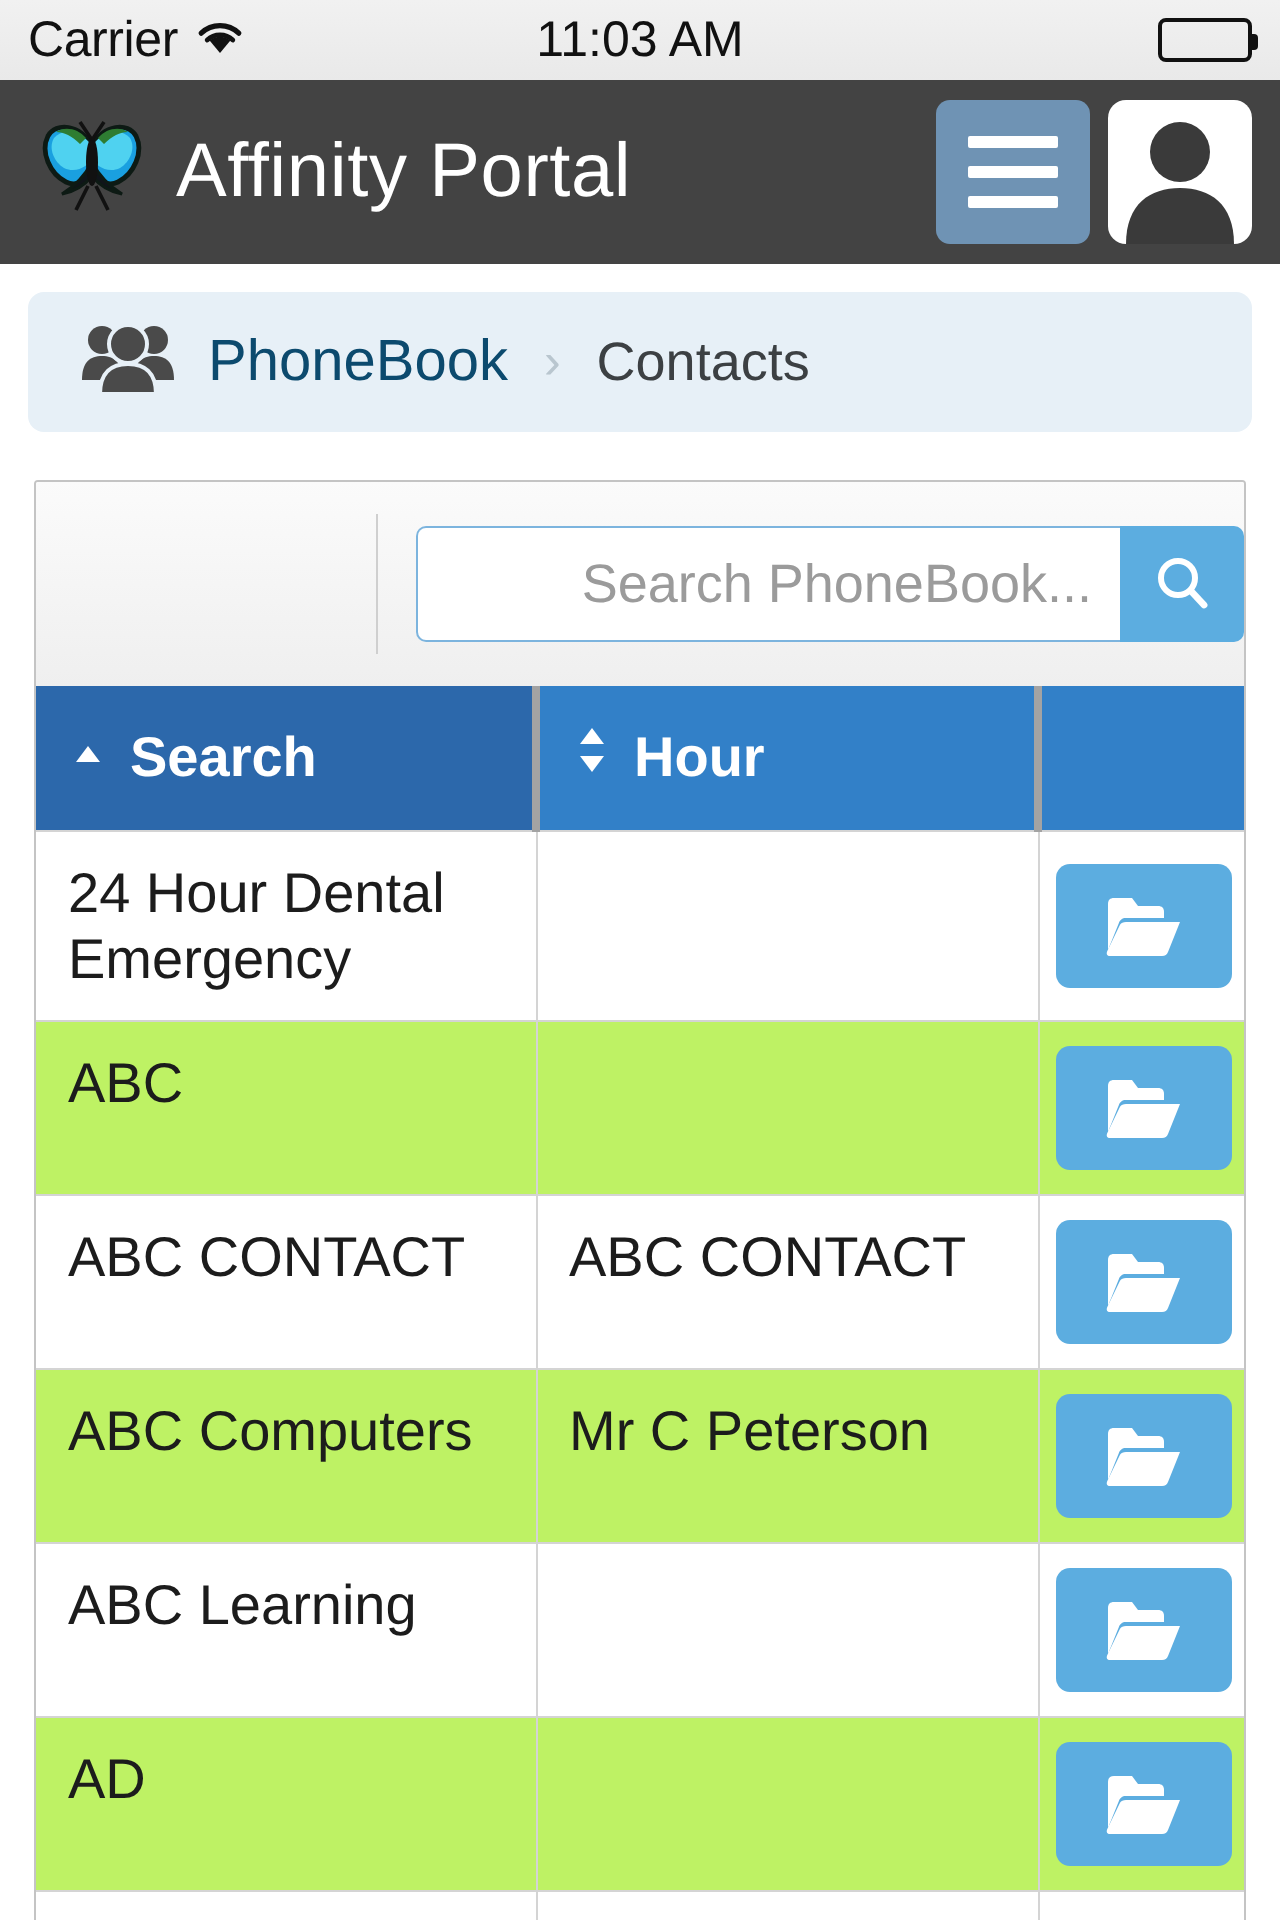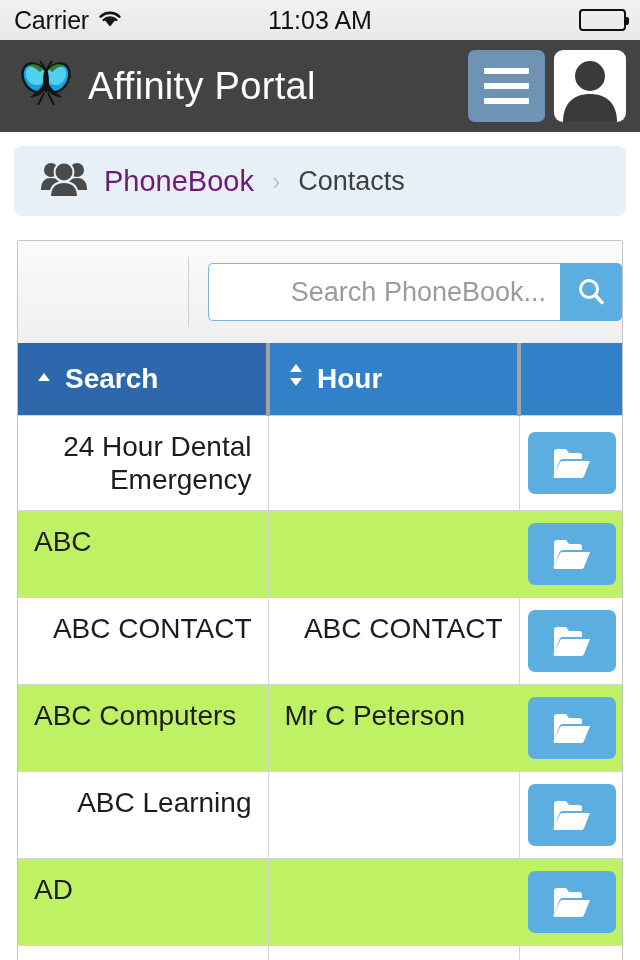--- a/index.html
+++ b/index.html
@@ -137,21 +137,21 @@
   .breadcrumb {
     background: #e7f0f7;
     border-radius: 8px;
     height: 70px;
     display: flex;
     align-items: center;
     padding: 0 26px;
     gap: 16px;
   }
   .crumb-link {
-    color: #701a75;
+    color: #0c4a6e;
     font-size: 29px;
     text-decoration: none;
     cursor: pointer;
     white-space: nowrap;
   }
   .crumb-sep {
     color: #b9c6cf;
     font-size: 25px;
     margin: 0 2px;
   }
@@ -256,21 +256,21 @@
     line-height: 1.18;
     height: 84px;
     word-wrap: break-word;
   }
   table.contacts td:last-child {
     border-right: none;
     padding: 12px 0 12px 8px;
     vertical-align: middle;
     text-align: left;
   }
-  tr.row-odd td { background: #ffffff; text-align: right; }
+  tr.row-odd td { background: #ffffff; }
   tr.row-even td { background: #bef264; }
 
   .col-search { width: 250px; }
   .col-title  { width: 251px; }
   .col-action { width: 105px; }
 
   .open-button {
     width: 88px;
     height: 62px;
     background: #5cade0;

